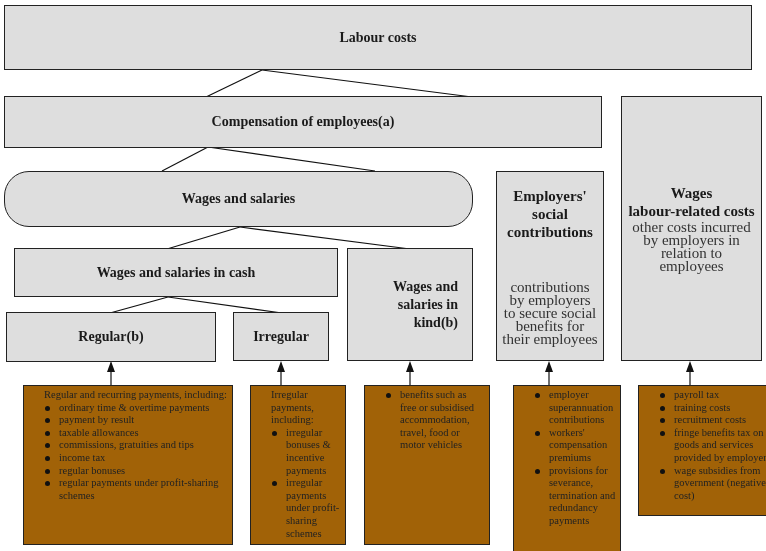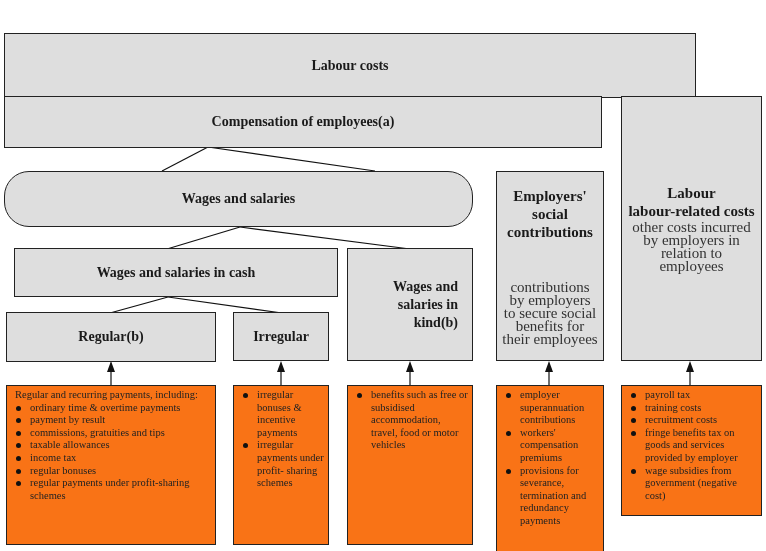--- a/index.html
+++ b/index.html
@@ -4,23 +4,23 @@
   <style>
     html, body { margin: 0; padding: 0; background: #ffffff; }
     body { width: 766px; height: 551px; position: relative; overflow: hidden;
            font-family: "Liberation Serif", "DejaVu Serif", serif; color: #1a1a1a; }
     .box { position: absolute; box-sizing: border-box; background: #dedede;
            border: 1.5px solid #222; display: flex; flex-direction: column;
            align-items: center; justify-content: center; text-align: center; }
     .title { font-weight: bold; font-size: 14px; line-height: 18px; }
     .title.big { font-size: 15px; line-height: 18px; }
     .sub { font-size: 15px; line-height: 13px; color: #333; margin-top: 1px; }
-    .detail { position: absolute; box-sizing: border-box; background: #f97316;
+    .detail { position: absolute; box-sizing: border-box; background: #a16207;
               border: 1.5px solid #222; font-size: 10.5px; line-height: 12.6px;
-              padding: 3px 4px 2px 8px; color: #222; }
+              padding: 3px 4px 2px 20px; color: #222; margin-left: 17px; }
     .detail ul { list-style: none; margin: 0; padding: 0; }
     .detail li { position: relative; padding-left: 15px; }
     .detail li::before { content: ""; position: absolute; left: 1px; top: 4px;
               width: 5px; height: 5px; border-radius: 50%; background: #111; }
     .detail .intro { }
     svg.lines { position: absolute; left: 0; top: 0; }
   </style>
 </head>
 <body>
 
@@ -47,30 +47,30 @@
   </g>
   <g fill="#111">
     <polygon points="107,372 111,361 115,372"></polygon>
     <polygon points="277,372 281,361 285,372"></polygon>
     <polygon points="406,372 410,361 414,372"></polygon>
     <polygon points="545,372 549,361 553,372"></polygon>
     <polygon points="686,372 690,361 694,372"></polygon>
   </g>
 </svg>
 
-<div class="box" style="left:4px; top:5px; width:692px; height:65px;margin-top:28px;">
+<div class="box" style="left:4px; top:5px; width:748px; height:65px;">
   <span class="title" style="font-size:14px;">Labour costs</span>
 </div>
 
 <div class="box" style="left:4px; top:96px; width:598px; height:52px;">
   <span class="title">Compensation of employees(a)</span>
 </div>
 
 <div class="box" style="left:621px; top:96px; width:141px; height:265px;">
-  <span class="title big">Labour</span>
+  <span class="title big">Wages</span>
   <span class="title big" style="white-space:nowrap;">labour-related costs</span>
   <span class="sub" style="padding:0 6px;">other costs incurred by employers in relation to employees</span>
 </div>
 
 <div class="box" style="left:4px; top:171px; width:469px; height:56px;border-radius:25px;">
   <span class="title">Wages and salaries</span>
 </div>
 
 <div class="box" style="left:496px; top:171px; width:108px; height:190px;">
   <span class="title big" style="padding:0 4px;">Employers' social contributions</span>
@@ -91,29 +91,30 @@
 
 <div class="box" style="left:233px; top:312px; width:96px; height:49px;">
   <span class="title">Irregular</span>
 </div>
 
 <div class="detail" style="left:6px; top:385px; width:210px; height:160px;">
   <div class="intro">Regular and recurring payments, including:</div>
   <ul>
     <li>ordinary time &amp; overtime payments</li>
     <li>payment by result</li>
+    <li>taxable allowances</li>
     <li>commissions, gratuities and tips</li>
-    <li>taxable allowances</li>
     <li>income tax</li>
     <li>regular bonuses</li>
     <li>regular payments under profit-sharing schemes</li>
   </ul>
 </div>
 
 <div class="detail" style="left:233px; top:385px; width:96px; height:160px;">
+  <div class="intro">Irregular payments, including:</div>
   <ul>
     <li>irregular bonuses &amp; incentive payments</li>
     <li>irregular payments under profit- sharing schemes</li>
   </ul>
 </div>
 
 <div class="detail" style="left:347px; top:385px; width:126px; height:160px;">
   <ul>
     <li>benefits such as free or subsidised accommodation, travel, food or motor vehicles</li>
   </ul>

